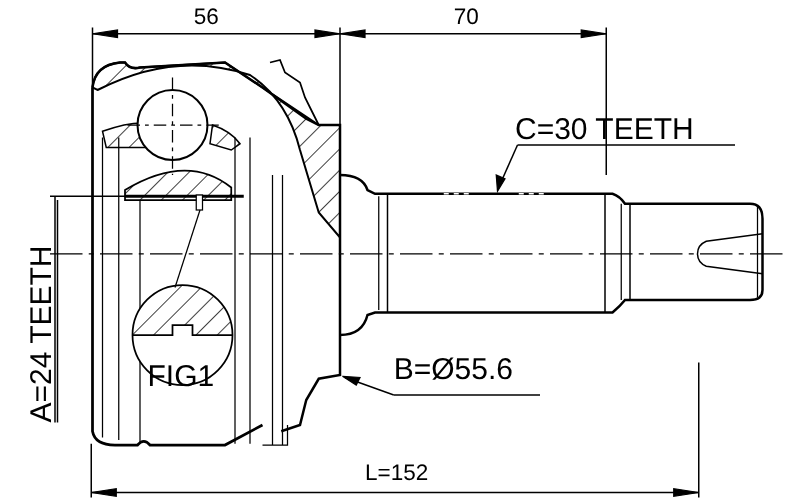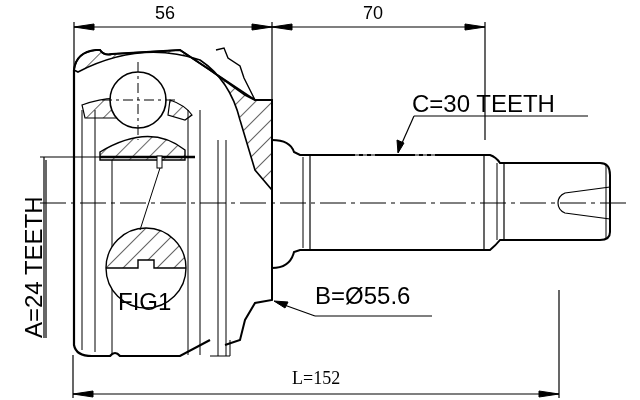--- a/index.html
+++ b/index.html
@@ -115,17 +115,17 @@
     <line x1="315" y1="316" x2="432" y2="316" stroke-width="1.2"></line>
     <line x1="315" y1="316" x2="276" y2="302" stroke-width="1.2"></line>
     <polygon points="274,301 288,302 285,308"></polygon>
   </g>
 
   <line x1="46" y1="160" x2="46" y2="338" stroke="#000" stroke-width="1.2"></line>
 </svg>
 
 <div class="lbl dim" style="left:155px; top:4px;">56</div>
 <div class="lbl dim" style="left:363px; top:4px;">70</div>
-<div class="lbl dim" style="left:292px; top:369px;font-family:Liberation Serif, serif;">L=152</div>
+<div class="lbl dim" style="left:292px; top:369px;">L=152</div>
 <div class="lbl note" style="left:412px; top:92px;">C=30 TEETH</div>
 <div class="lbl note" style="left:315px; top:284px;">B=Ø55.6</div>
 <div class="lbl note vert" style="left:22px; top:338px;">A=24 TEETH</div>
 <div class="lbl note" style="left:118px; top:274px;margin-top:16px;">FIG1</div>
 
 </body></html>

